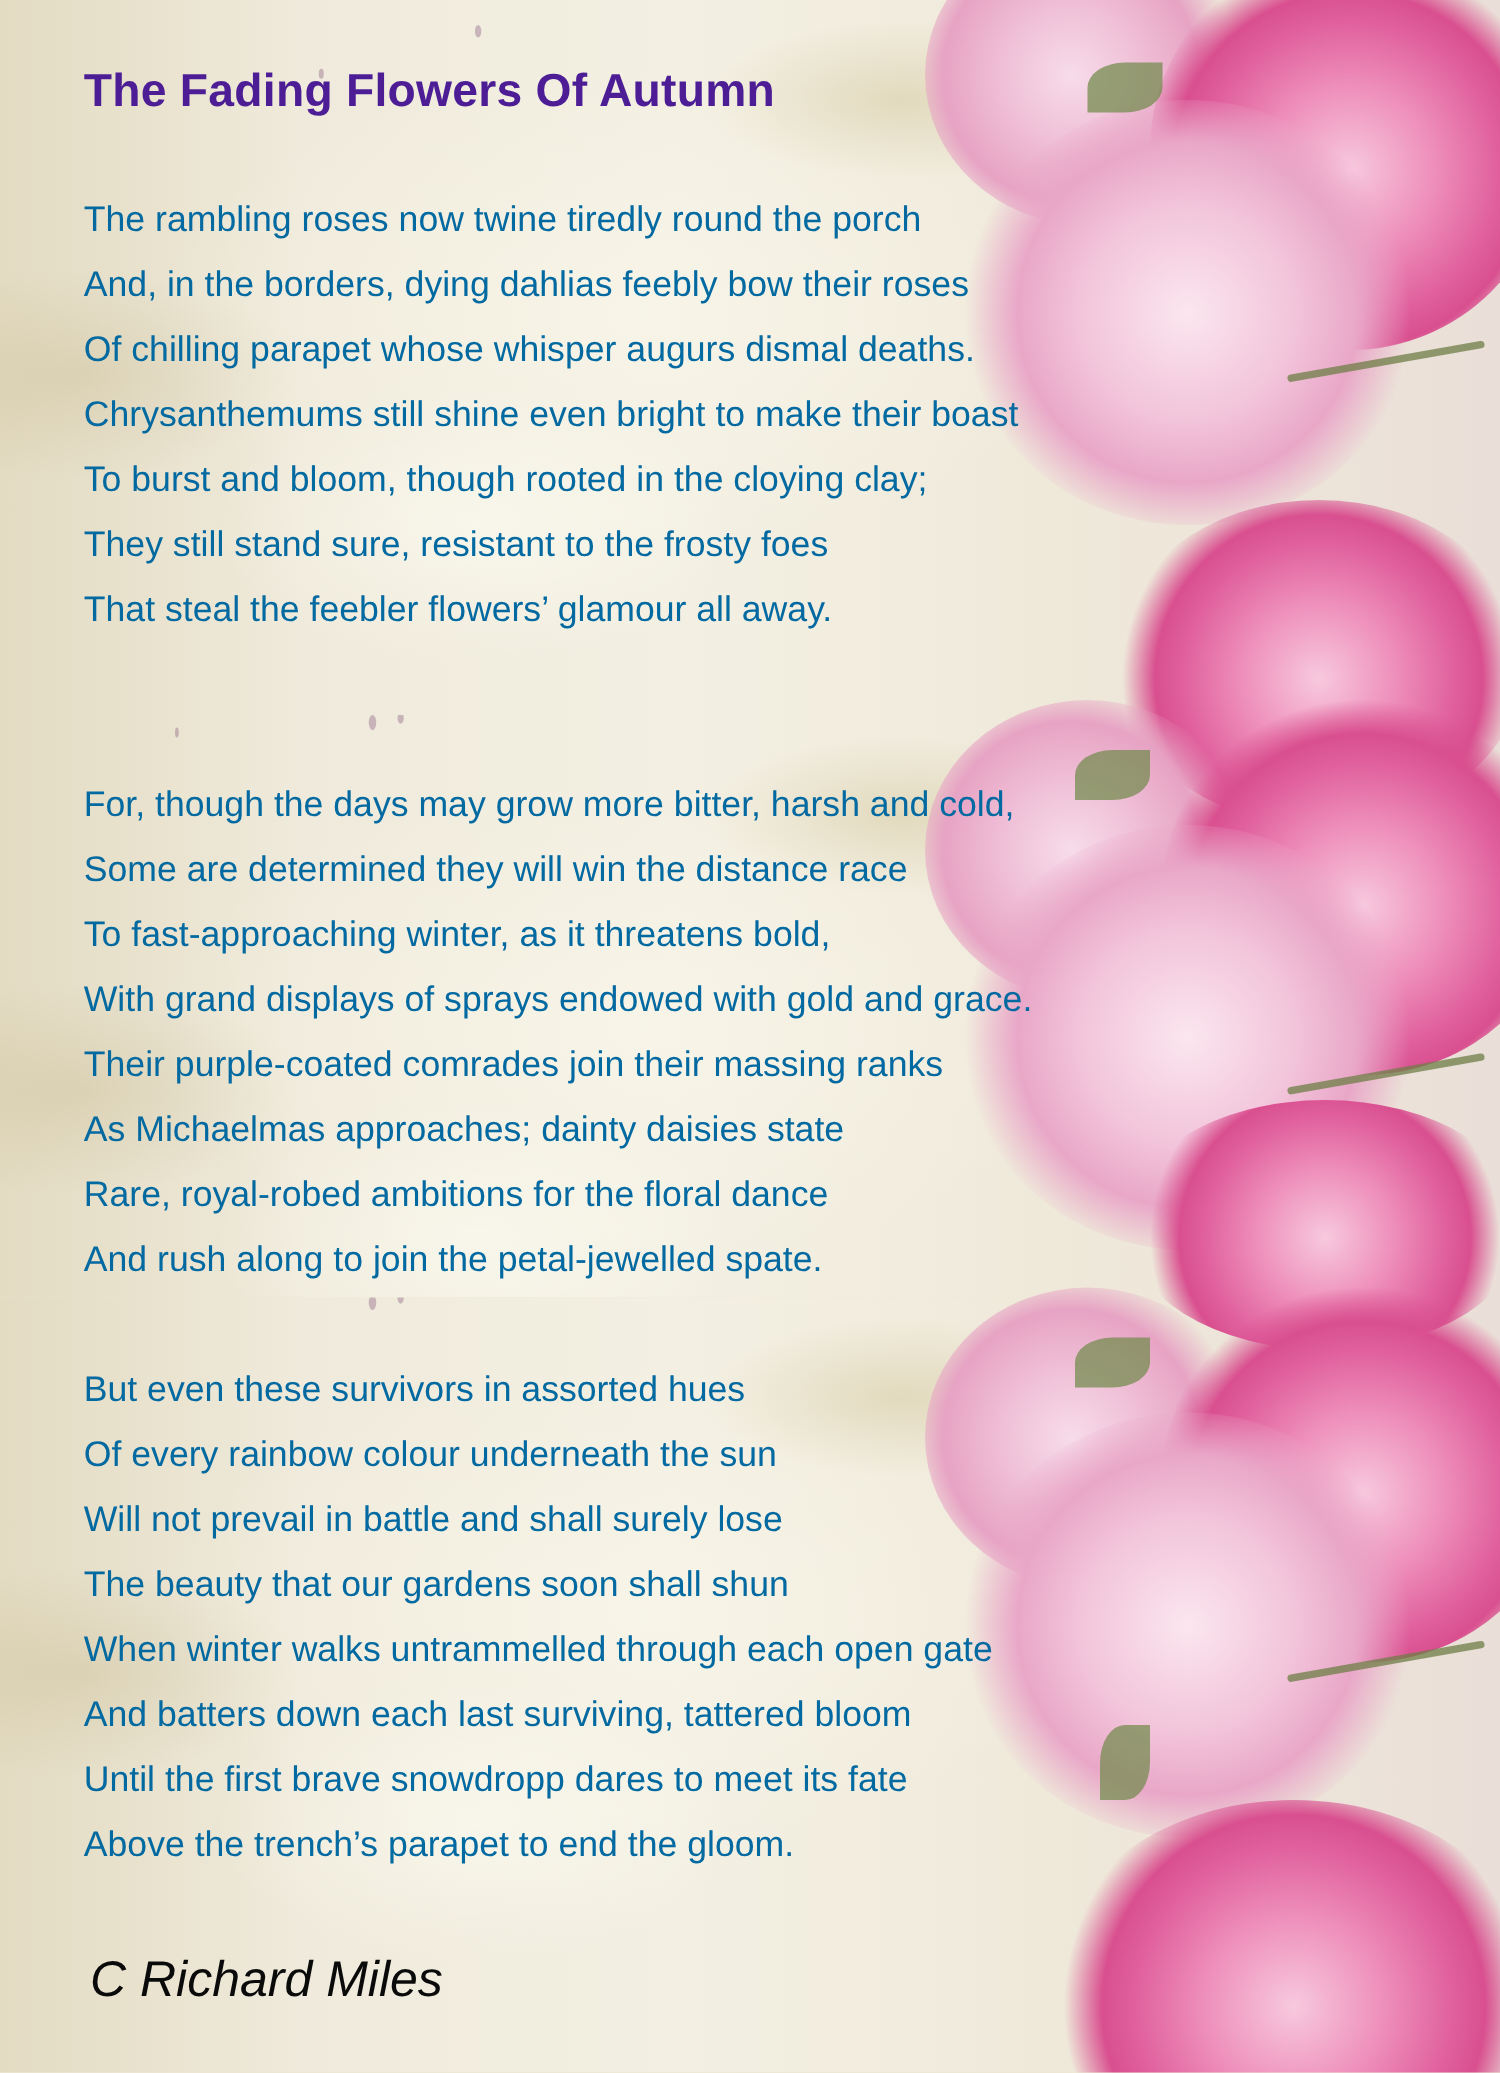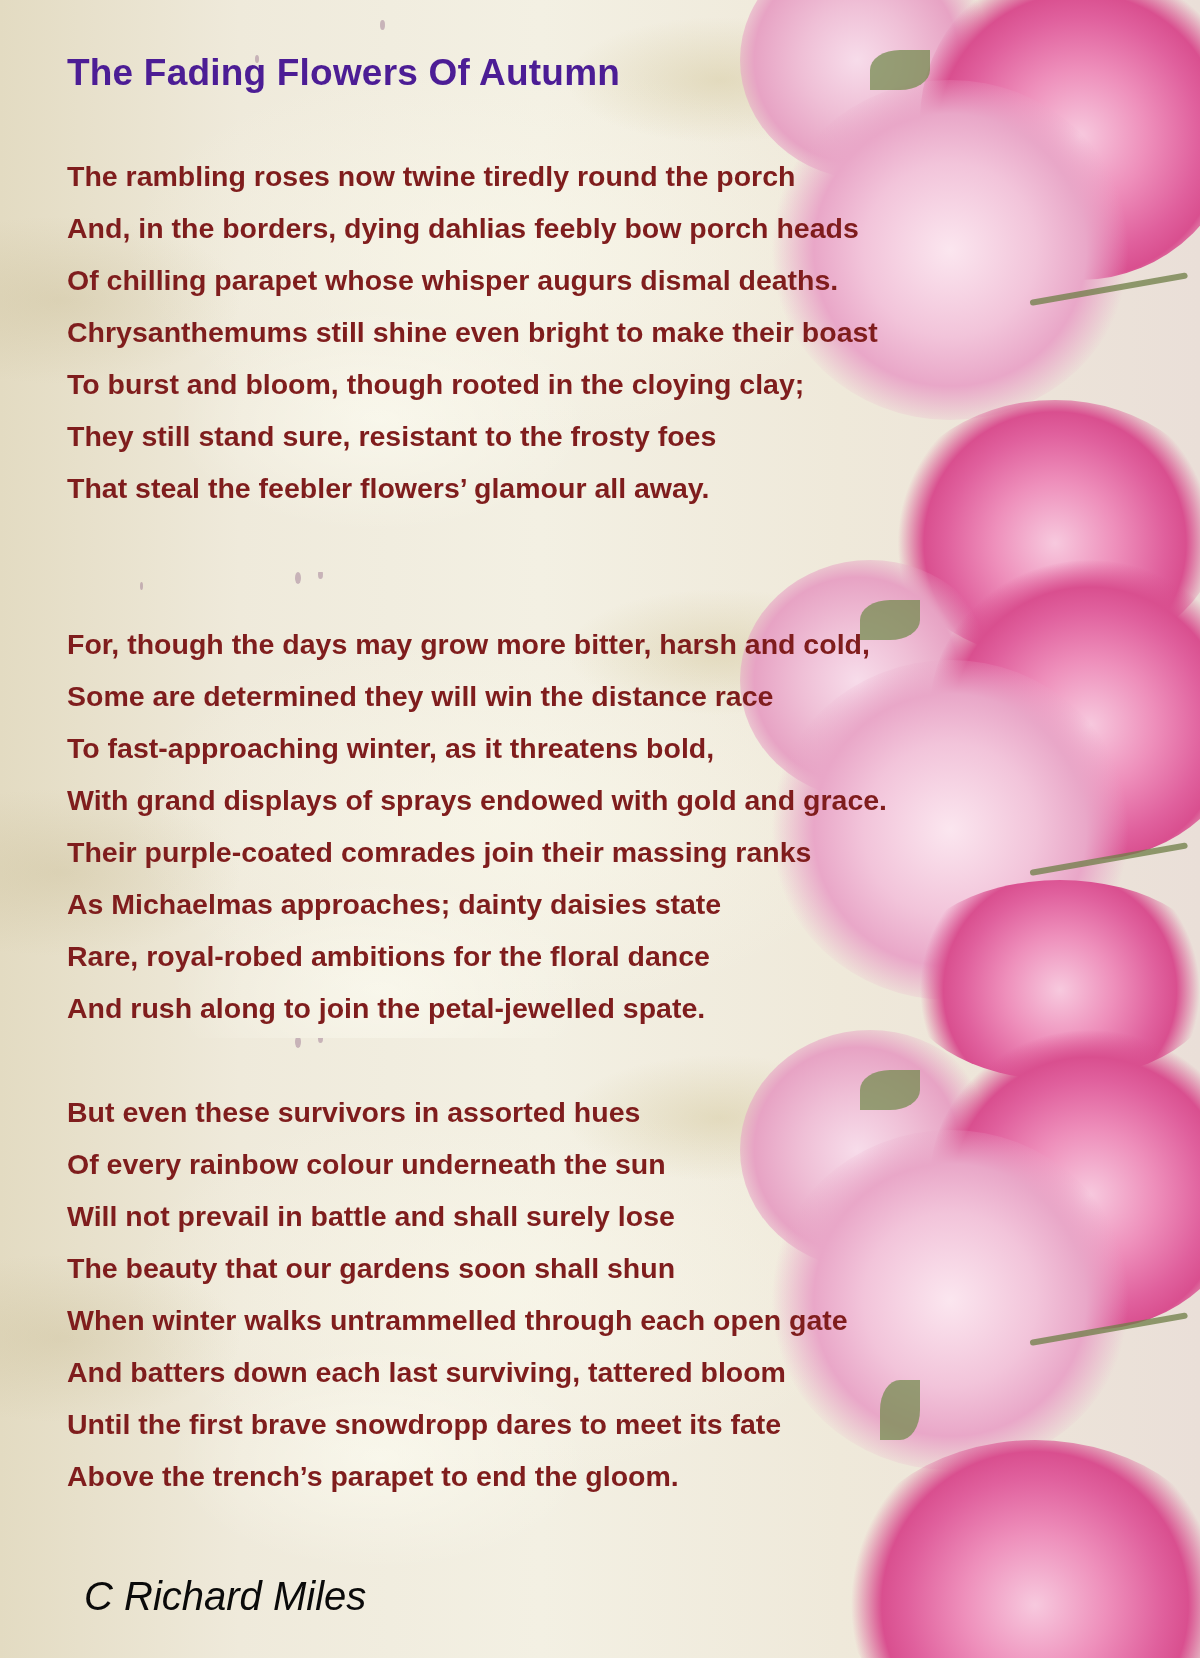--- a/index.html
+++ b/index.html
@@ -40,29 +40,29 @@
 
   
   .content { position: absolute; left: 0; top: 0; width: 1200px; height: 1658px; }
   .title {
     position: absolute; left: 67px; top: 52px;
     font-size: 37px; font-weight: bold; color: #4c1d95; margin: 0;
     letter-spacing: 0.2px;
   }
   .stanza { position: absolute; left: 67px; margin: 0; padding: 0; list-style: none; }
   .stanza li {
-    font-size: 28.5px; font-weight: bold; color: #7f1d1d;
+    font-size: 28.5px; font-weight: normal; color: #0369a1;
     height: 52px; line-height: 52px; white-space: nowrap;
   }
   .stanza.s1 { top: 150px; }
   .stanza.s2 { top: 618px; }
   .stanza.s3 { top: 1086px; }
   .author {
     position: absolute; left: 70px; top: 1560px;
-    font-size: 40px; font-style: italic; color: #0a0a0a; margin: 14px;
+    font-size: 40px; font-style: italic; color: #0a0a0a; margin: 2px;
   }
 </style>
 </head>
 <body>
 
 <div class="band b1">
   <span class="speck" style="left:380px;top:20px;width:5px;height:10px;"></span>
   <span class="speck" style="left:255px;top:55px;width:4px;height:8px;"></span>
 </div>
 <div class="band b2">
@@ -98,21 +98,21 @@
   <div class="leaf" style="left:100px;top:1380px;width:40px;height:60px;"></div>
   <div class="stem" style="left:250px;top:1340px;width:160px;transform:rotate(-10deg);"></div>
   <div class="rose vivid" style="left:60px;top:1440px;width:390px;height:300px;"></div>
 </div>
 
 <div class="content">
   <h1 class="title">The Fading Flowers Of Autumn</h1>
 
   <ul class="stanza s1">
     <li>The rambling roses now twine tiredly round the porch</li>
-    <li>And, in the borders, dying dahlias feebly bow porch heads</li>
+    <li>And, in the borders, dying dahlias feebly bow their roses</li>
     <li>Of chilling parapet whose whisper augurs dismal deaths.</li>
     <li>Chrysanthemums still shine even bright to make their boast</li>
     <li>To burst and bloom, though rooted in the cloying clay;</li>
     <li>They still stand sure, resistant to the frosty foes</li>
     <li>That steal the feebler flowers’ glamour all away.</li>
   </ul>
 
   <ul class="stanza s2">
     <li>For, though the days may grow more bitter, harsh and cold,</li>
     <li>Some are determined they will win the distance race</li>

